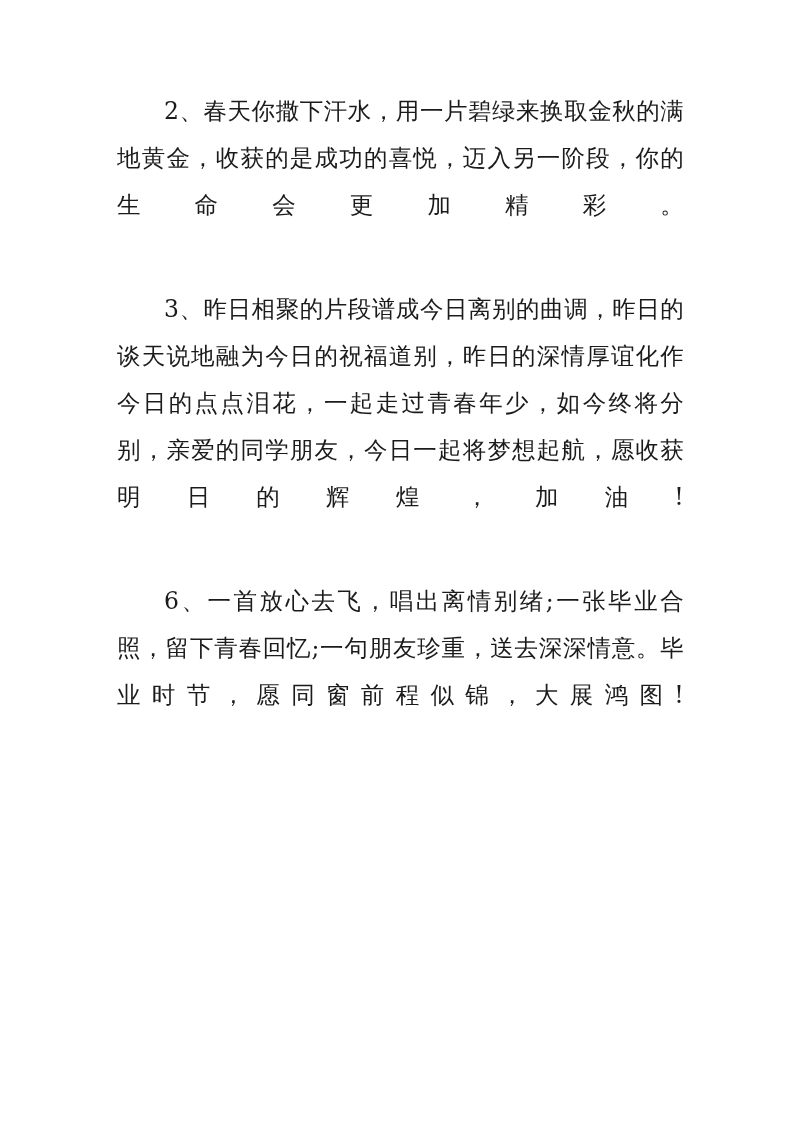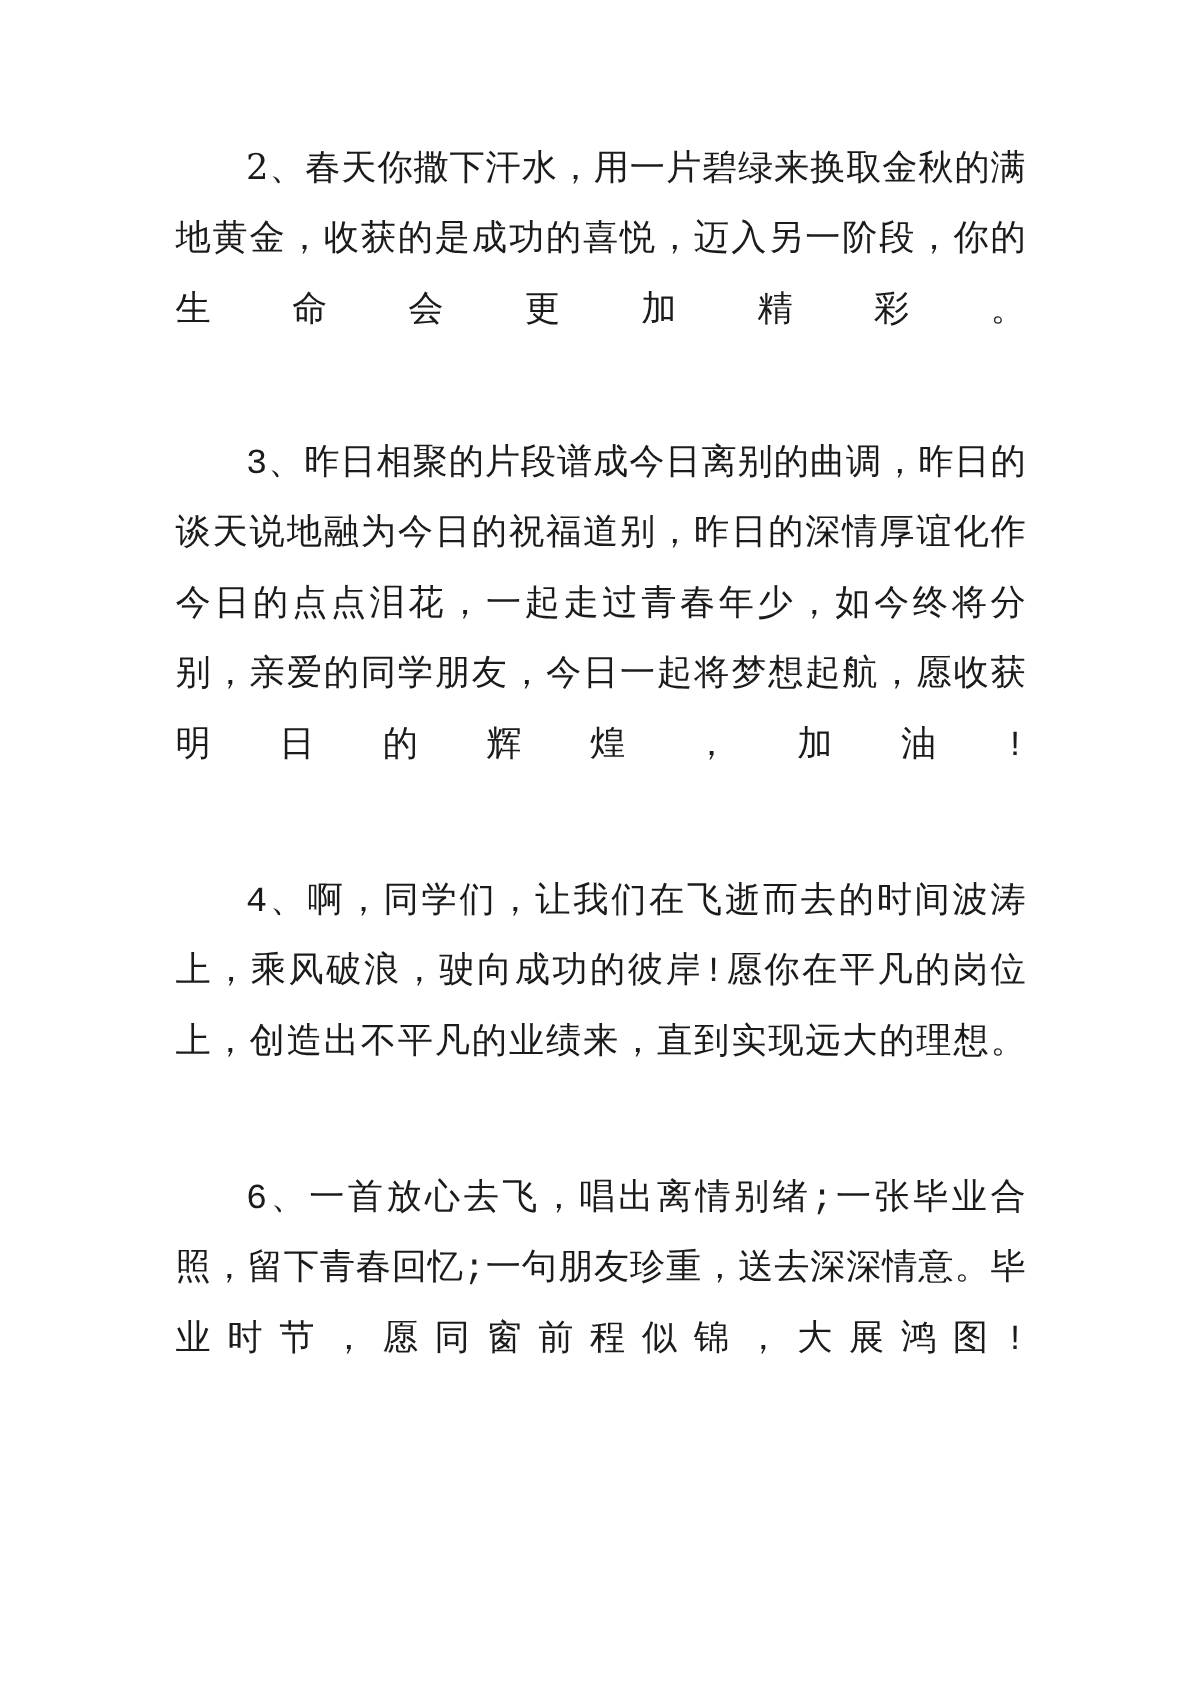--- a/index.html
+++ b/index.html
@@ -37,39 +37,37 @@
     text-justify: inter-character;
     text-indent: 47px;
     letter-spacing: 0.2px;
     word-break: break-all;
     -webkit-font-smoothing: antialiased;
   }
 
   
   .para + .para {
     margin-top: 10px;
-    font-family: Liberation Mono, monospace;
   }
 
   
   .para::after {
     content: "";
     display: inline-block;
     width: 100%;
   }
 </style>
 </head>
 <body>
 
 <div class="page">
   <div class="doc-body">
 
     <p class="para">2、春天你撒下汗水，用一片碧绿来换取金秋的满地黄金，收获的是成功的喜悦，迈入另一阶段，你的生命会更加精彩。</p>
 
     <p class="para">3、昨日相聚的片段谱成今日离别的曲调，昨日的谈天说地融为今日的祝福道别，昨日的深情厚谊化作今日的点点泪花，一起走过青春年少，如今终将分别，亲爱的同学朋友，今日一起将梦想起航，愿收获明日的辉煌，加油!</p>
 
-    <p class="para">4、啊，同学们，让我们在飞逝而去的时间波涛上，乘风破浪，驶向成功的彼岸!愿你在平凡的岗位上，创造出不平凡的业绩来，直到实现远大的理想。</p>
 
 
     <p class="para">6、一首放心去飞，唱出离情别绪;一张毕业合照，留下青春回忆;一句朋友珍重，送去深深情意。毕业时节，愿同窗前程似锦，大展鸿图!</p>
 
   </div>
 </div>
 
 </body></html>

